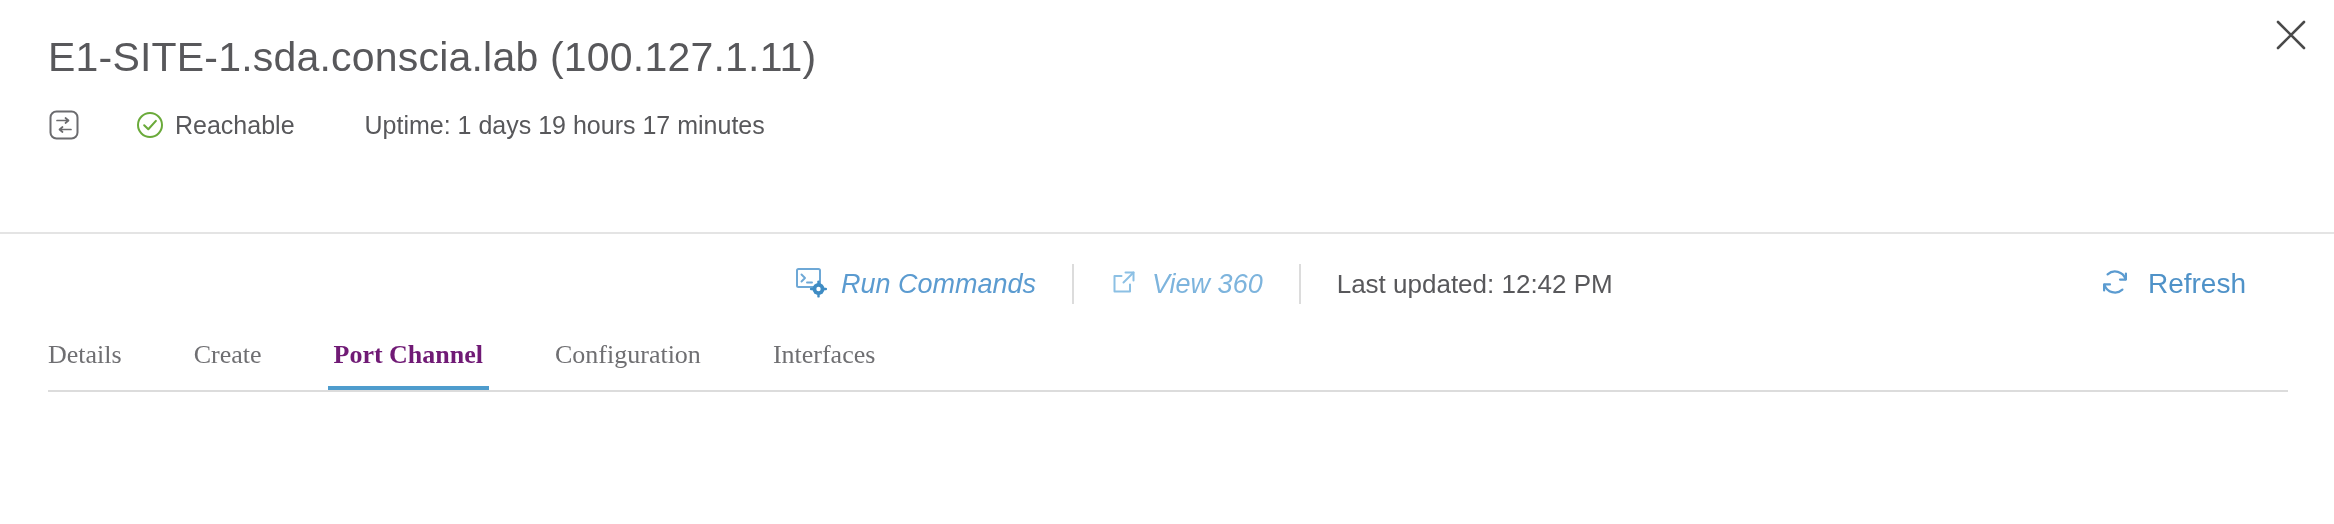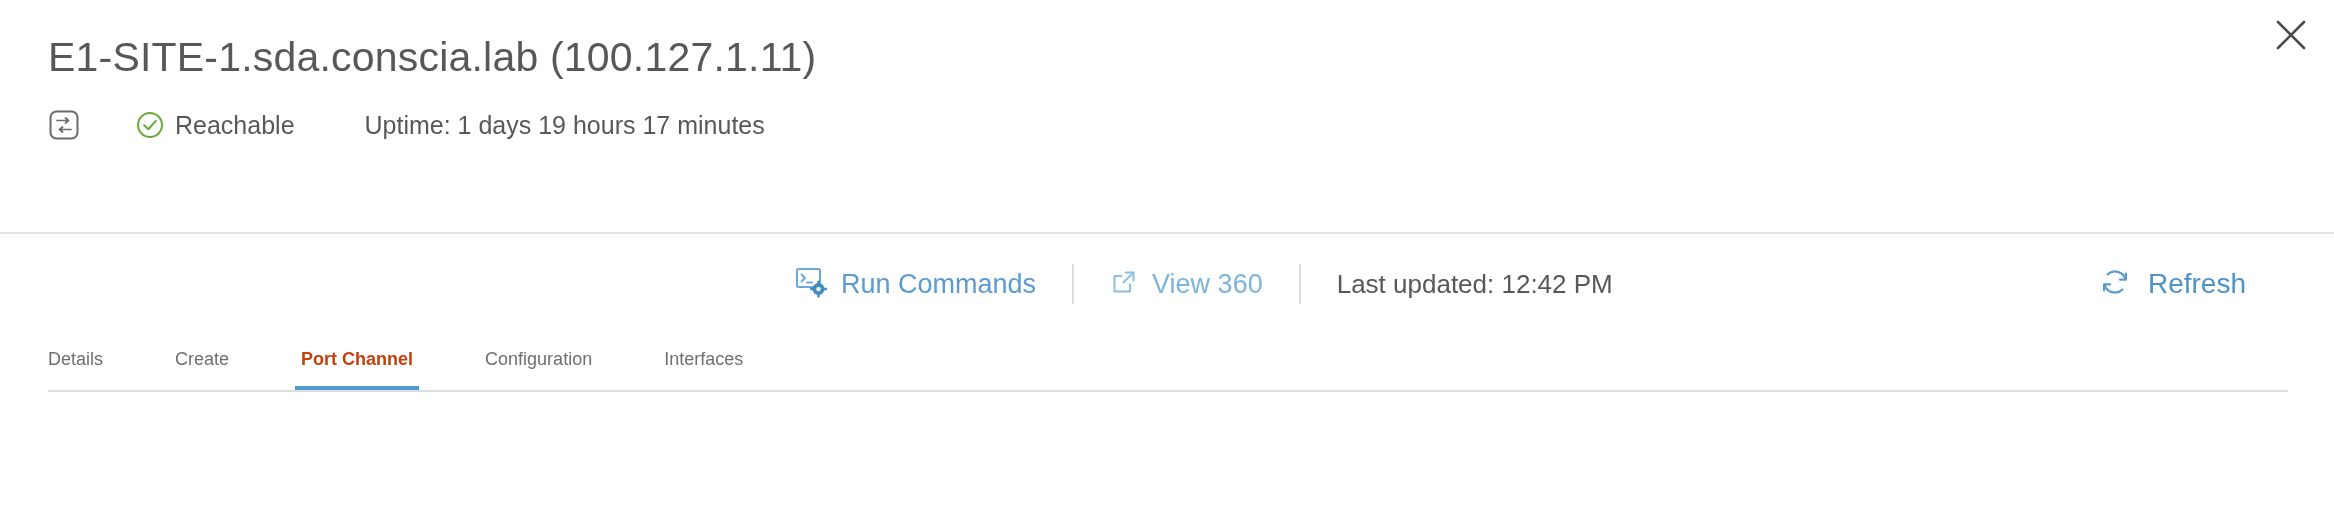--- a/index.html
+++ b/index.html
@@ -109,20 +109,21 @@
     left: 795px;
     display: flex;
     align-items: center;
     height: 52px;
   }
   .action-link {
     display: flex;
     align-items: center;
     cursor: pointer;
     white-space: nowrap;
+    font-style: italic;
   }
   .action-link .lbl {
     font-size: 27px;
     color: #5b9bd0;
     margin-left: 14px;
   }
   .action-link.muted .lbl { color: #7db4dd; }
   .action-ico {
     flex: 0 0 auto;
     display: block;
@@ -157,30 +158,31 @@
   .tabs {
     position: absolute;
     left: 48px;
     top: 330px;
     width: 2240px;
     display: flex;
     align-items: flex-end;
     height: 62px;
   }
   .tab {
-    font-size: 18px;
+    font-size: 26px;
     color: #6f6f72;
     padding: 0 0 22px 0;
     margin-right: 72px;
     cursor: pointer;
     position: relative;
     white-space: nowrap;
+    font-family: Liberation Serif, serif;
   }
   .tab.active {
-    color: #c2410c;
+    color: #701a75;
     font-weight: 700;
   }
   .tab.active::after {
     content: "";
     position: absolute;
     left: -6px;
     right: -6px;
     bottom: 0;
     height: 6px;
     background: #4e9ccd;

